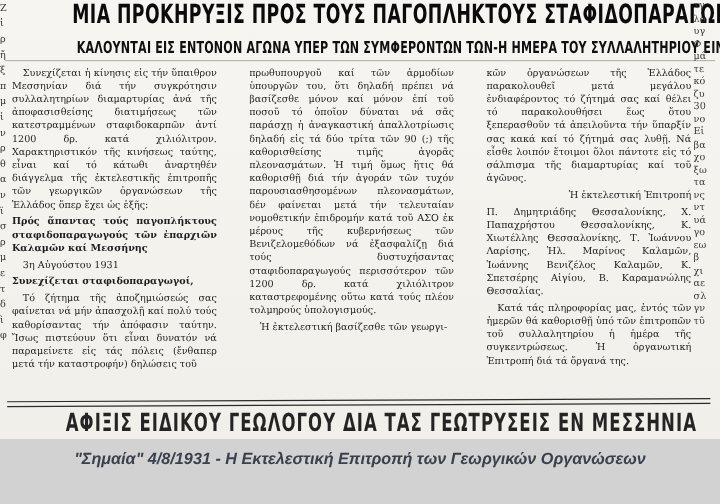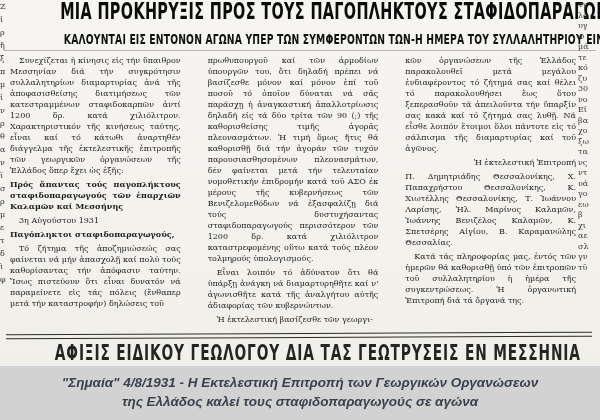--- a/index.html
+++ b/index.html
@@ -77,27 +77,26 @@
     </div>
 
     <div class="head-rule"></div>
 
     <div class="columns">
 
       <div class="col">
         <p>Συνεχίζεται ἡ κίνησις εἰς τήν ὕπαιθρον Μεσσηνίαν διά τήν συγκρότησιν συλλαλητηρίων διαμαρτυρίας ἀνά τῆς ἀποφασισθείσης διατιμήσεως τῶν κατεστραμμένων σταφιδοκαρπῶν ἀντί 1200 δρ. κατά χιλιόλιτρον. Χαρακτηριστικόν τῆς κινήσεως ταύτης, εἶναι καί τό κάτωθι ἀναρτηθέν διάγγελμα τῆς ἐκτελεστικῆς ἐπιτροπῆς τῶν γεωργικῶν ὀργανώσεων τῆς Ἑλλάδος ὅπερ ἔχει ὡς ἑξῆς:</p>
         <p class="bold no-indent">Πρός ἅπαντας τούς παγοπλήκτους σταφιδοπαραγωγούς τῶν ἐπαρχιῶν Καλαμῶν καί Μεσσήνης</p>
         <p class="date-line">3η Αὐγούστου 1931</p>
-        <p class="bold no-indent">Παγόπληκτοι σταφιδοπαραγωγούς,</p>
+        <p class="bold no-indent">Συνεχίζεται σταφιδοπαραγωγοί,</p>
         <p>Τό ζήτημα τῆς ἀποζημιώσεώς σας φαίνεται νά μήν ἀπασχολῇ καί πολύ τούς καθορίσαντας τήν ἀπόφασιν ταύτην. Ἴσως πιστεύουν ὅτι εἶναι δυνατόν νά παραμείνετε εἰς τάς πόλεις (ἔνθαπερ μετά τήν καταστροφήν) δηλώσεις τοῦ</p>
       </div>
 
       <div class="col">
         <p class="no-indent">πρωθυπουργοῦ καί τῶν ἁρμοδίων ὑπουργῶν του, ὅτι δηλαδή πρέπει νά βασίζεσθε μόνον καί μόνον ἐπί τοῦ ποσοῦ τό ὁποῖον δύναται νά σᾶς παράσχῃ ἡ ἀναγκαστική ἀπαλλοτρίωσις δηλαδή εἰς τά δύο τρίτα τῶν 90 (;) τῆς καθορισθείσης τιμῆς ἀγορᾶς πλεονασμάτων. Ἡ τιμή ὅμως ἥτις θά καθορισθῇ διά τήν ἀγοράν τῶν τυχόν παρουσιασθησομένων πλεονασμάτων, δέν φαίνεται μετά τήν τελευταίαν νομοθετικήν ἐπιδρομήν κατά τοῦ ΑΣΟ ἐκ μέρους τῆς κυβερνήσεως τῶν Βενιζελομεθόδων νά ἐξασφαλίζῃ διά τούς δυστυχήσαντας σταφιδοπαραγωγούς περισσότερον τῶν 1200 δρ. κατά χιλιόλιτρον καταστρεφομένης οὕτω κατά τούς πλέον τολμηρούς ὑπολογισμούς.</p>
-        <p>Εἶναι λοιπόν τό ἀδύνατον ὅτι θά ὑπάρξῃ ἀνάγκη νά διαμαρτυρηθῆτε καί ν' ἀγωνισθῆτε κατά τῆς ἀναλγήτου αὐτῆς ἀδιαφορίας τῶν κυβερνώντων.</p>
         <p>Ἡ ἐκτελεστική βασίζεσθε τῶν γεωργι-</p>
       </div>
 
       <div class="col">
         <p class="no-indent">κῶν ὀργανώσεων τῆς Ἑλλάδος παρακολουθεῖ μετά μεγάλου ἐνδιαφέροντος τό ζήτημά σας καί θέλει τό παρακολουθήσει ἕως ὅτου ξεπερασθοῦν τά ἀπειλοῦντα τήν ὕπαρξίν σας κακά καί τό ζήτημά σας λυθῇ. Νά εἶσθε λοιπόν ἕτοιμοι ὅλοι πάντοτε εἰς τό σάλπισμα τῆς διαμαρτυρίας καί τοῦ ἀγῶνος.</p>
         <p class="centered">Ἡ ἐκτελεστική Ἐπιτροπή</p>
         <p class="no-indent">Π. Δημητριάδης Θεσσαλονίκης, Χ. Παπαχρήστου Θεσσαλονίκης, Κ. Χιωτέλλης Θεσσαλονίκης, Τ. Ἰωάννου Λαρίσης, Ἡλ. Μαρίνος Καλαμῶν, Ἰωάννης Βενιζέλος Καλαμῶν, Κ. Σπετσέρης Αἰγίου, Β. Καραμανώλης Θεσσαλίας.</p>
         <p>Κατά τάς πληροφορίας μας, ἐντός τῶν ἡμερῶν θά καθορισθῇ ὑπό τῶν ἐπιτροπῶν τοῦ συλλαλητηρίου ἡ ἡμέρα τῆς συγκεντρώσεως. Ἡ ὀργανωτική Ἐπιτροπή διά τά ὄργανά της.</p>
       </div>
 
@@ -155,16 +154,15 @@
     <div class="double-rule"></div>
 
     <div class="bottom-head-wrap">
       <span class="bottom-headline-inner">ΑΦΙΞΙΣ ΕΙΔΙΚΟΥ ΓΕΩΛΟΓΟΥ ΔΙΑ ΤΑΣ ΓΕΩΤΡΥΣΕΙΣ ΕΝ ΜΕΣΣΗΝΙΑ</span>
     </div>
 
   </div>
 
   <div class="caption">
     <div>"Σημαία" 4/8/1931 - Η Εκτελεστική Επιτροπή των Γεωργικών Οργανώσεων</div>
-    <div>της Ελλάδος καλεί τους σταφιδοπαραγωγούς σε αγώνα</div>
   </div>
 
 </div>
 
 </body></html>

